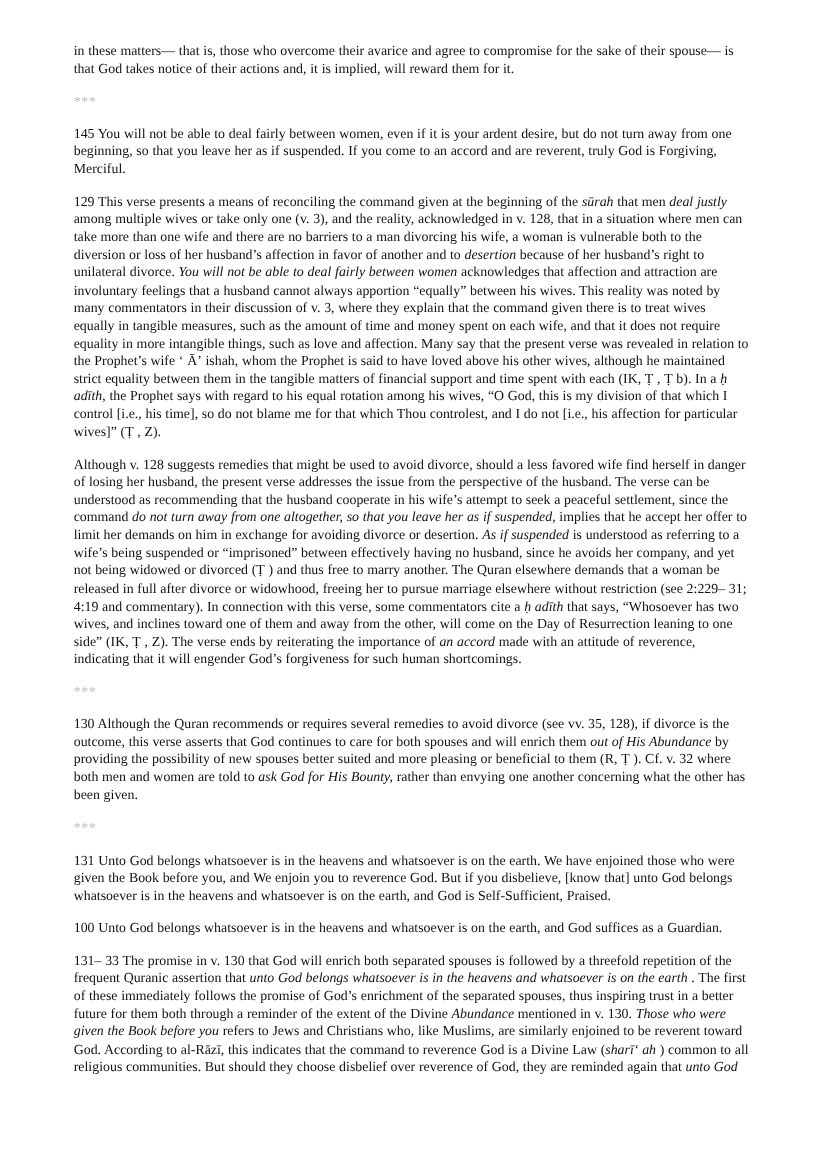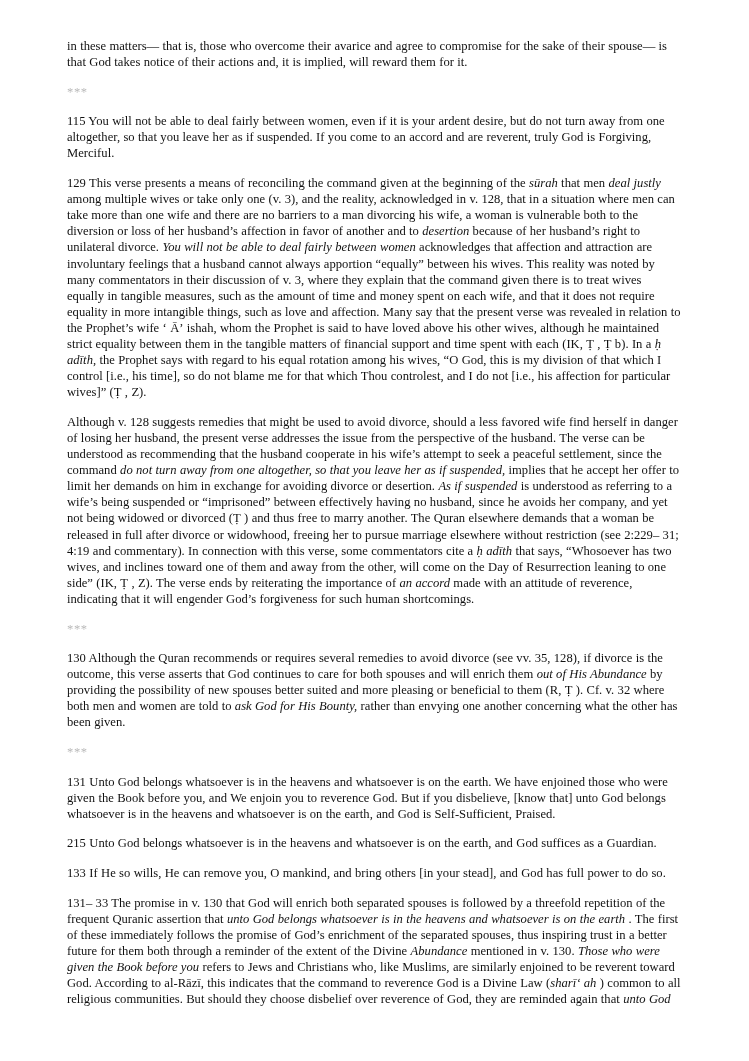--- a/index.html
+++ b/index.html
@@ -58,35 +58,34 @@
 </head>
 <body>
 
 <div id="page">
   <div class="content">
 
     <p class="para"><span>in these matters— that is, those who overcome their avarice and agree to compromise for the sake of their spouse— is that God takes notice of their actions and, it is implied, will reward them for it.</span></p>
 
     <p class="sep">***</p>
 
-    <p class="para verse"><span>115 </span><span>You will not be able to deal fairly between women, even if it is your ardent desire, but do not turn away from one altogether, so that you leave her as if suspended. If you come to an accord and are reverent, truly God is Forgiving, Merciful.</span></p>
+    <p class="para verse"><span>145 </span><span>You will not be able to deal fairly between women, even if it is your ardent desire, but do not turn away from one beginning, so that you leave her as if suspended. If you come to an accord and are reverent, truly God is Forgiving, Merciful.</span></p>
 
     <p class="para commentary"><span>129    This verse presents a means of reconciling the command given at the beginning of the </span><i>sūrah</i><span> that men </span><i>deal justly</i><span> among multiple wives or take only one (v. 3), and the reality, acknowledged in v. 128, that in a situation where men can take more than one wife and there are no barriers to a man divorcing his wife, a woman is vulnerable both to the diversion or loss of her husband’s affection in favor of another and to </span><i>desertion</i><span> because of her husband’s right to unilateral divorce. </span><i>You will not be able to deal fairly between women</i><span> acknowledges that affection and attraction are involuntary feelings that a husband cannot always apportion “equally” between his wives. This reality was noted by many commentators in their discussion of v. 3, where they explain that the command given there is to treat wives equally in tangible measures, such as the amount of time and money spent on each wife, and that it does not require equality in more intangible things, such as love and affection. Many say that the present verse was revealed in relation to the Prophet’s wife ʻ Āʼ ishah, whom the Prophet is said to have loved above his other wives, although he maintained strict equality between them in the tangible matters of financial support and time spent with each (IK, Ṭ , Ṭ b). In a </span><i>ḥ adīth</i><span>, the Prophet says with regard to his equal rotation among his wives, “O God, this is my division of that which I control [i.e., his time], so do not blame me for that which Thou controlest, and I do not [i.e., his affection for particular wives]” (Ṭ , Z).</span></p>
 
     <p class="para commentary"><span>Although v. 128 suggests remedies that might be used to avoid divorce, should a less favored wife find herself in danger of losing her husband, the present verse addresses the issue from the perspective of the husband. The verse can be understood as recommending that the husband cooperate in his wife’s attempt to seek a peaceful settlement, since the command </span><i>do not turn away from one altogether, so that you leave her as if suspended,</i><span> implies that he accept her offer to limit her demands on him in exchange for avoiding divorce or desertion. </span><i>As if suspended</i><span> is understood as referring to a wife’s being suspended or “imprisoned” between effectively having no husband, since he avoids her company, and yet not being widowed or divorced (Ṭ ) and thus free to marry another. The Quran elsewhere demands that a woman be released in full after divorce or widowhood, freeing her to pursue marriage elsewhere without restriction (see 2:229– 31; 4:19 and commentary). In connection with this verse, some commentators cite a </span><i>ḥ adīth</i><span> that says, “Whosoever has two wives, and inclines toward one of them and away from the other, will come on the Day of Resurrection leaning to one side” (IK, Ṭ , Z). The verse ends by reiterating the importance of </span><i>an accord</i><span> made with an attitude of reverence, indicating that it will engender God’s forgiveness for such human shortcomings.</span></p>
 
     <p class="sep">***</p>
 
 
     <p class="para commentary"><span>130    Although the Quran recommends or requires several remedies to avoid divorce (see vv. 35, 128), if divorce is the outcome, this verse asserts that God continues to care for both spouses and will enrich them </span><i>out of His Abundance</i><span> by providing the possibility of new spouses better suited and more pleasing or beneficial to them (R, Ṭ ). Cf. v. 32 where both men and women are told to </span><i>ask God for His Bounty,</i><span> rather than envying one another concerning what the other has been given.</span></p>
 
     <p class="sep">***</p>
 
     <p class="para verse"><span>131 Unto God belongs whatsoever is in the heavens and whatsoever is on the earth. We have enjoined those who were given the Book before you, and We enjoin you to reverence God. But if you disbelieve, [know that] unto God belongs whatsoever is in the heavens and whatsoever is on the earth, and God is Self-Sufficient, Praised.</span></p>
 
-    <p class="para verse"><span>215 Unto God belongs whatsoever is in the heavens and whatsoever is on the earth, and God suffices as a Guardian.</span></p>
+    <p class="para verse"><span>100 Unto God belongs whatsoever is in the heavens and whatsoever is on the earth, and God suffices as a Guardian.</span></p>
 
-    <p class="para verse"><span>133 If He so wills, He can remove you, O mankind, and bring others [in your stead], and God has full power to do so.</span></p>
 
     <p class="para commentary"><span>131– 33    The promise in v. 130 that God will enrich both separated spouses is followed by a threefold repetition of the frequent Quranic assertion that </span><i>unto God belongs whatsoever is in the heavens and whatsoever is on the earth</i><span> . The first of these immediately follows the promise of God’s enrichment of the separated spouses, thus inspiring trust in a better future for them both through a reminder of the extent of the Divine </span><i>Abundance</i><span> mentioned in v. 130. </span><i>Those who were given the Book before you</i><span> refers to Jews and Christians who, like Muslims, are similarly enjoined to be reverent toward God. According to al-Rāzī, this indicates that the command to reverence God is a Divine Law (</span><i>sharīʻ ah</i><span> ) common to all religious communities. But should they choose disbelief over reverence of God, they are reminded again that </span><i>unto God</i></p>
 
   </div>
 </div>
 
 </body></html>

